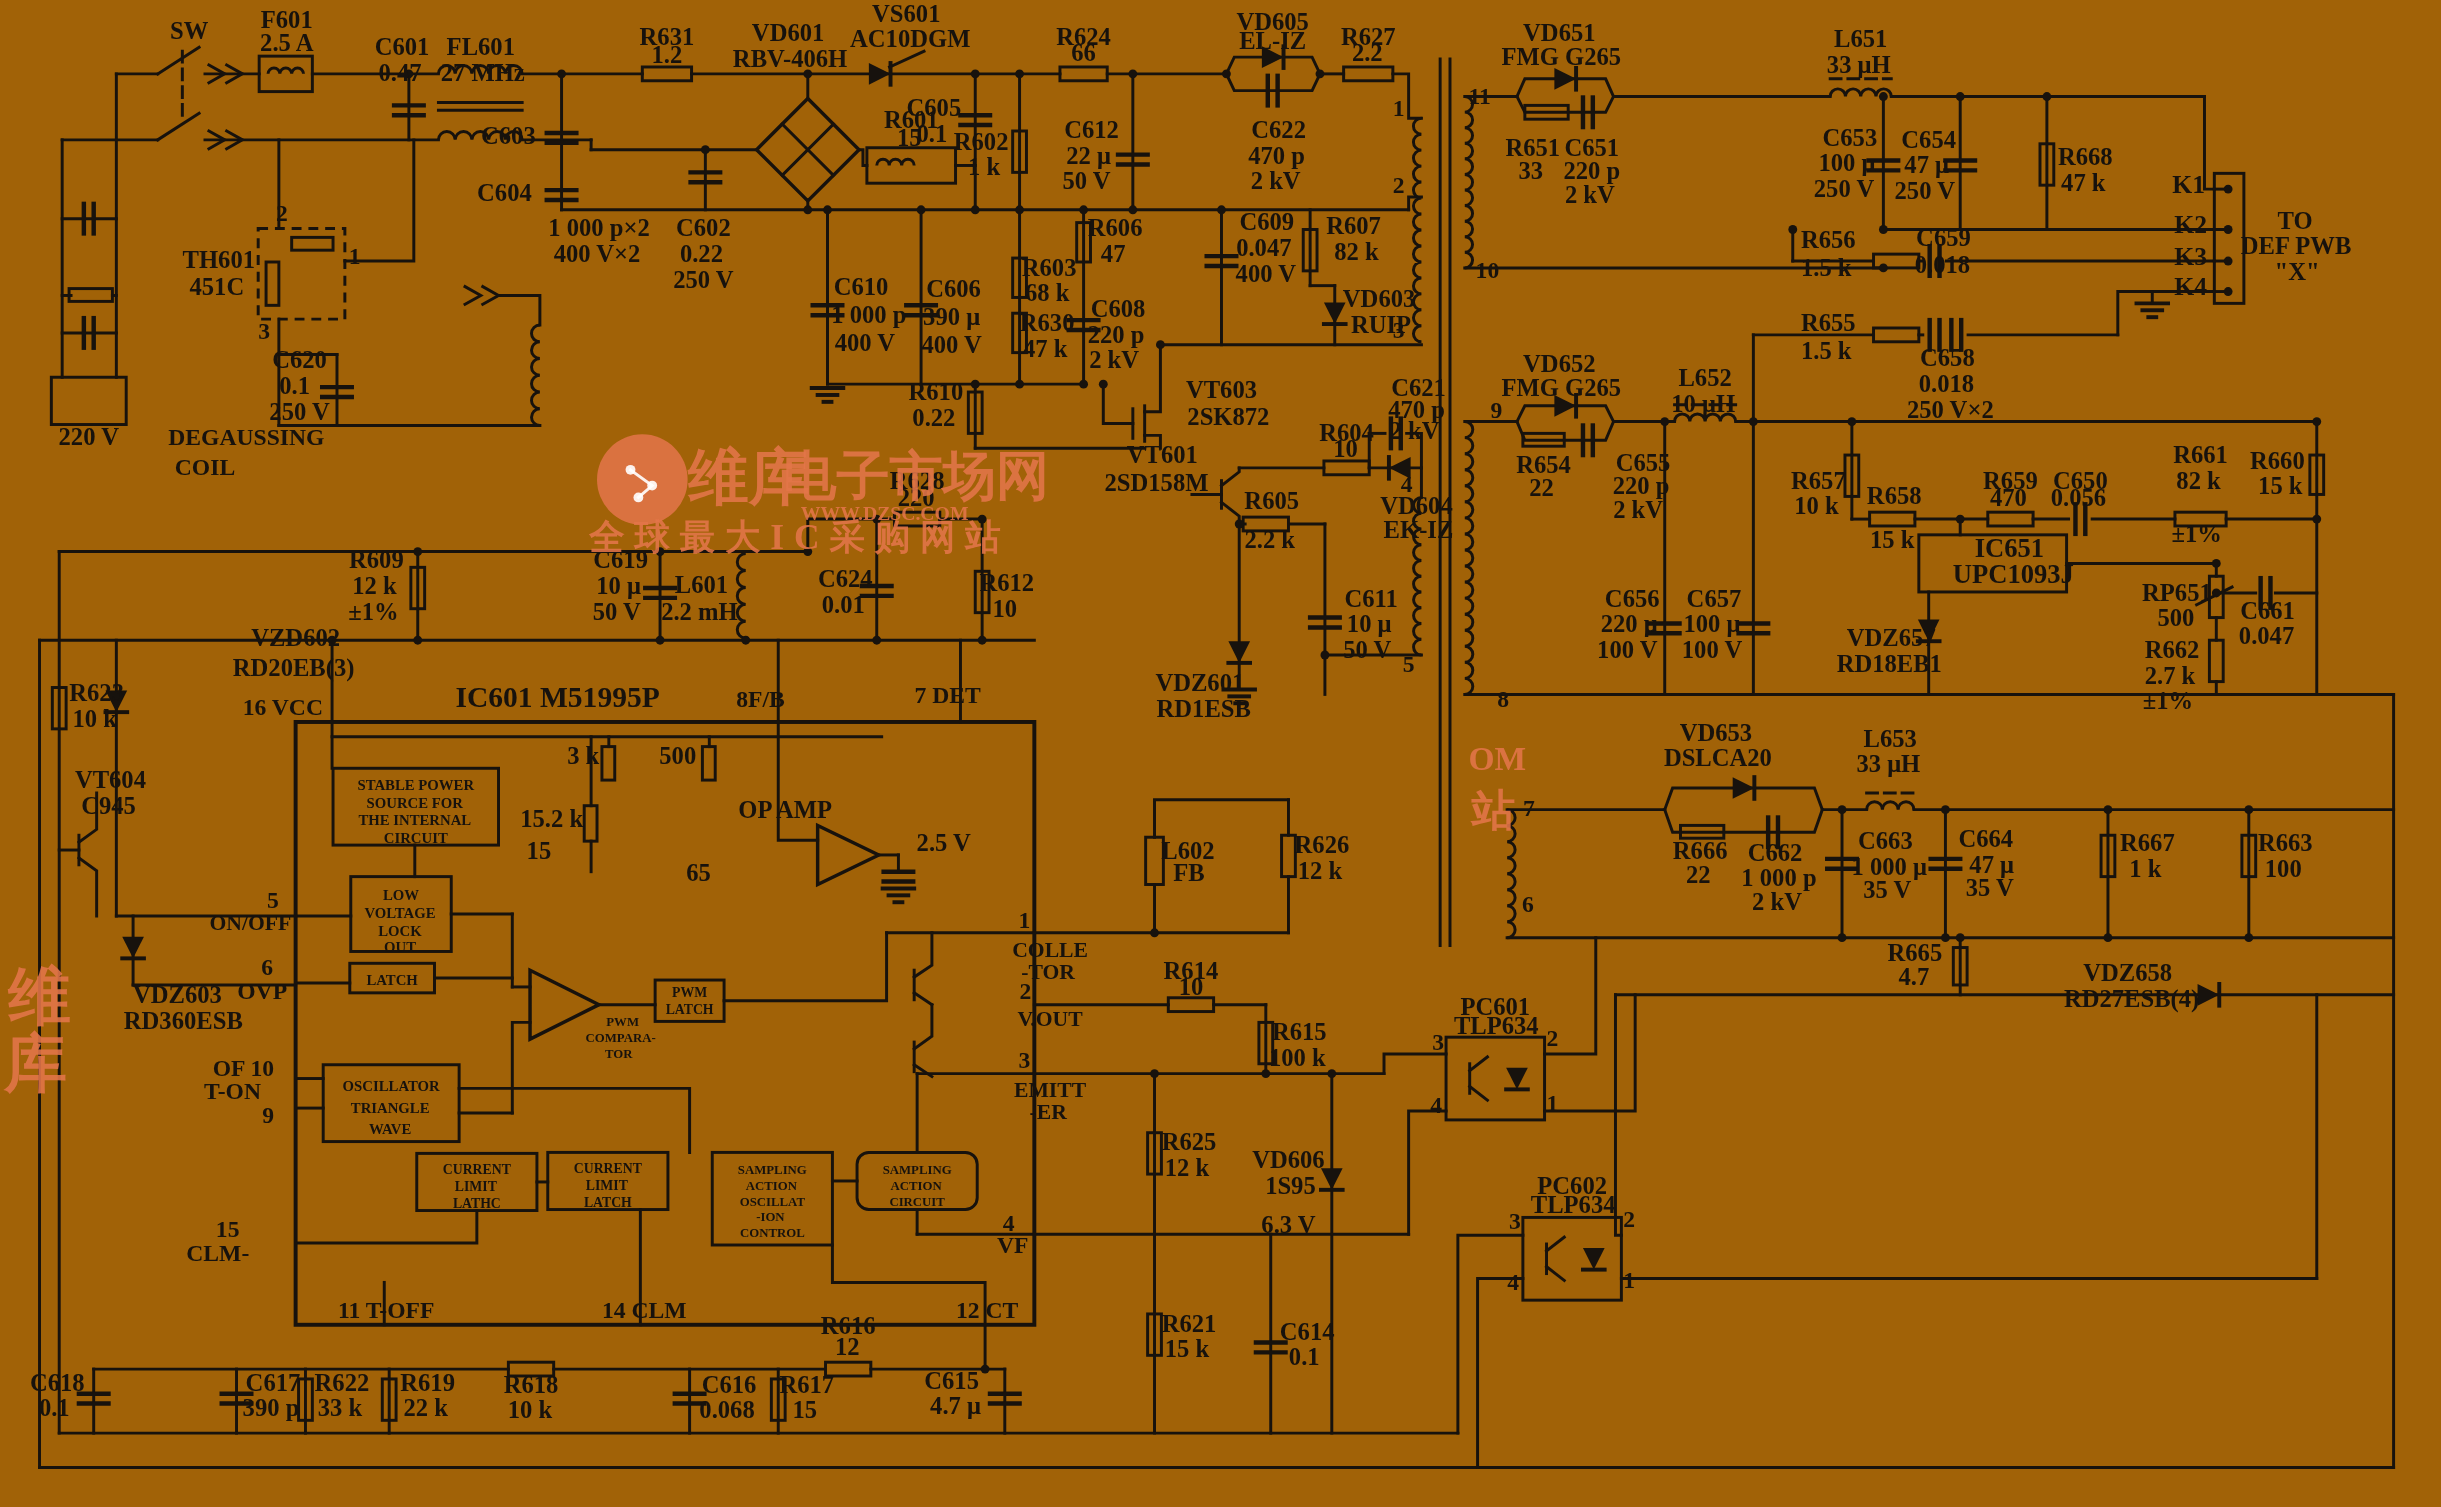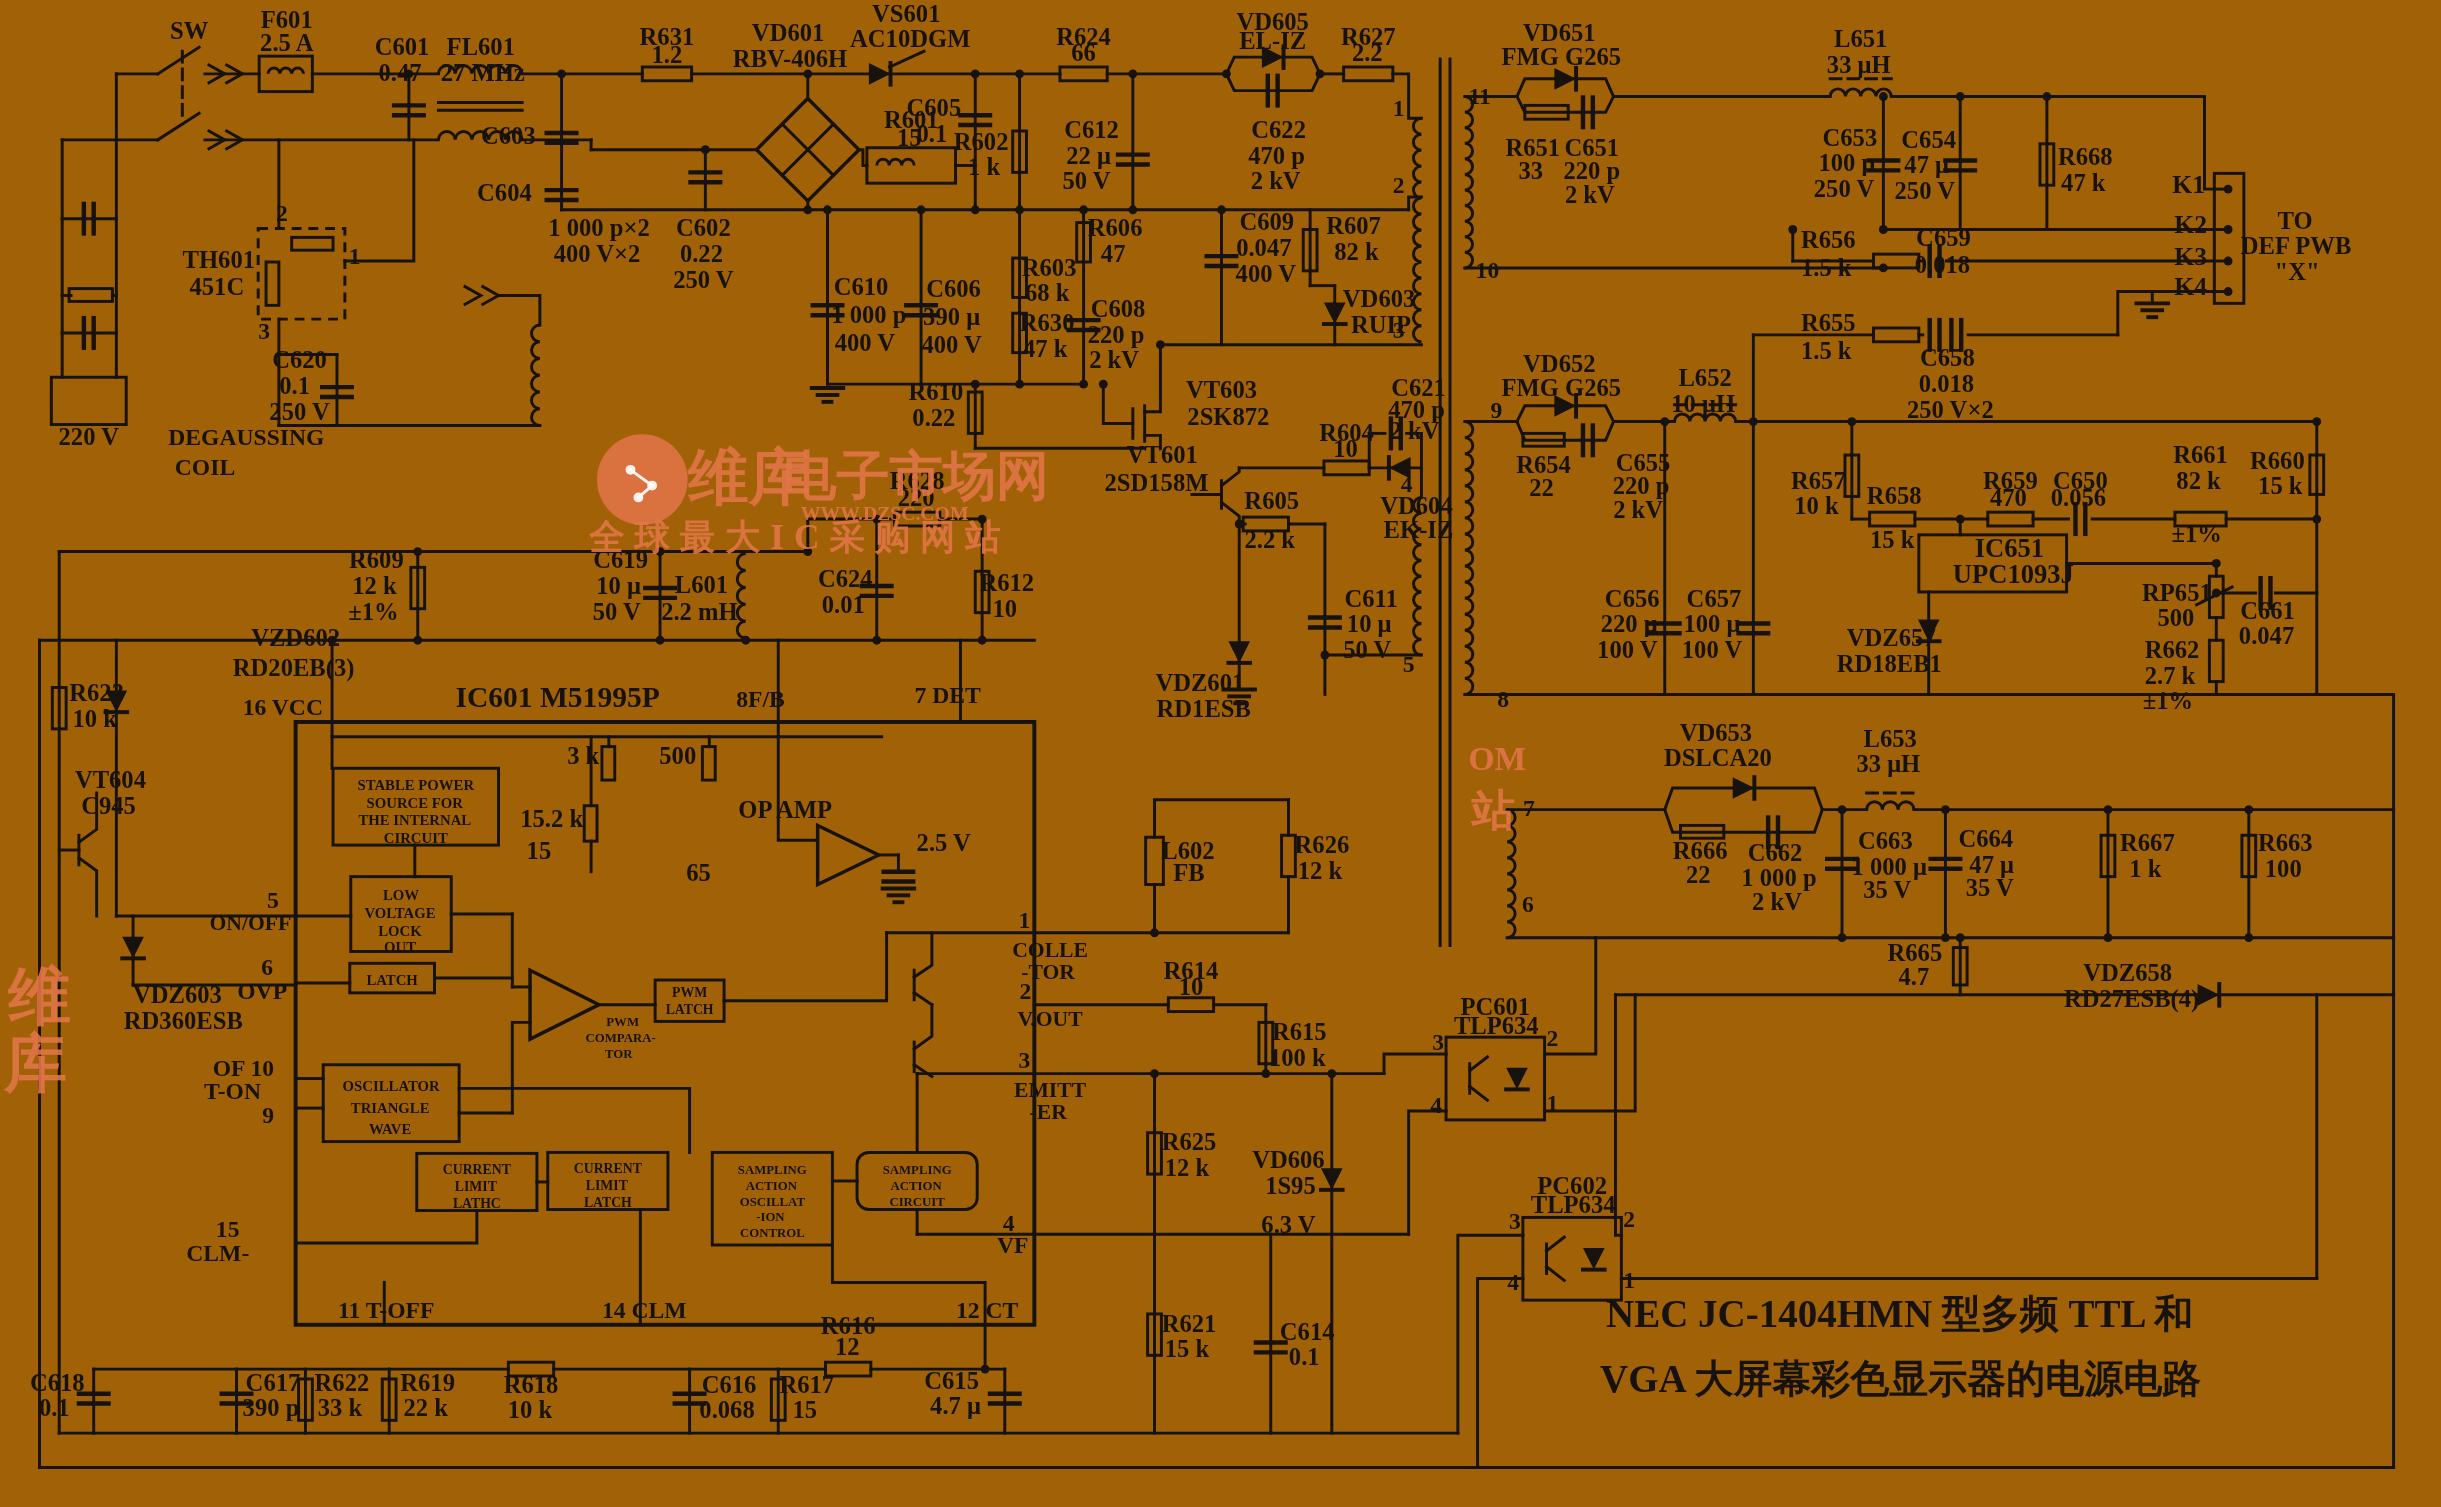--- a/index.html
+++ b/index.html
@@ -876,18 +876,14 @@
       <polyline points="640 477 662 493 648 505" fill="none" stroke="#ffffff" stroke-width="3" stroke-linecap="square" opacity="0.9"></polyline>
       <text x="760" y="506" text-anchor="middle" font-size="62" fill="#e4764a" opacity="0.88" font-family="&quot;Liberation Sans&quot;,&quot;DejaVu Sans&quot;,sans-serif">维库</text>
       <text x="930" y="502" text-anchor="middle" font-size="54" fill="#e4764a" opacity="0.88" font-family="&quot;Liberation Sans&quot;,&quot;DejaVu Sans&quot;,sans-serif">电子市场网</text>
       <text x="898" y="528" text-anchor="middle" font-size="20" fill="#e4764a" opacity="0.88" font-family="&quot;Liberation Sans&quot;,&quot;DejaVu Sans&quot;,sans-serif">WWW.DZSC.COM</text>
       <text x="812" y="557" text-anchor="middle" font-size="36" fill="#e4764a" opacity="0.88" letter-spacing="10" font-family="&quot;Liberation Sans&quot;,&quot;DejaVu Sans&quot;,sans-serif">全球最大IC采购网站</text>
       <text x="1520" y="782" text-anchor="middle" font-size="34" fill="#e4764a" opacity="0.88" font-family="&quot;Liberation Sans&quot;,&quot;DejaVu Sans&quot;,sans-serif">OM</text>
       <text x="1516" y="838" text-anchor="middle" font-size="44" fill="#e4764a" opacity="0.88" font-family="&quot;Liberation Sans&quot;,&quot;DejaVu Sans&quot;,sans-serif">站</text>
       <text x="40" y="1034" text-anchor="middle" font-size="64" fill="#e4764a" opacity="0.88" font-family="&quot;Liberation Sans&quot;,&quot;DejaVu Sans&quot;,sans-serif">维</text>
       <text x="36" y="1102" text-anchor="middle" font-size="64" fill="#e4764a" opacity="0.88" font-family="&quot;Liberation Sans&quot;,&quot;DejaVu Sans&quot;,sans-serif">库</text>
     </svg>
-  <div class="title-block">
-    <div class="title-line">NEC JC-1404HMN 型多频 TTL 和</div>
-    <div class="title-line">VGA 大屏幕彩色显示器的电源电路</div>
-  </div>
 </div>
 
 
 </body></html>

